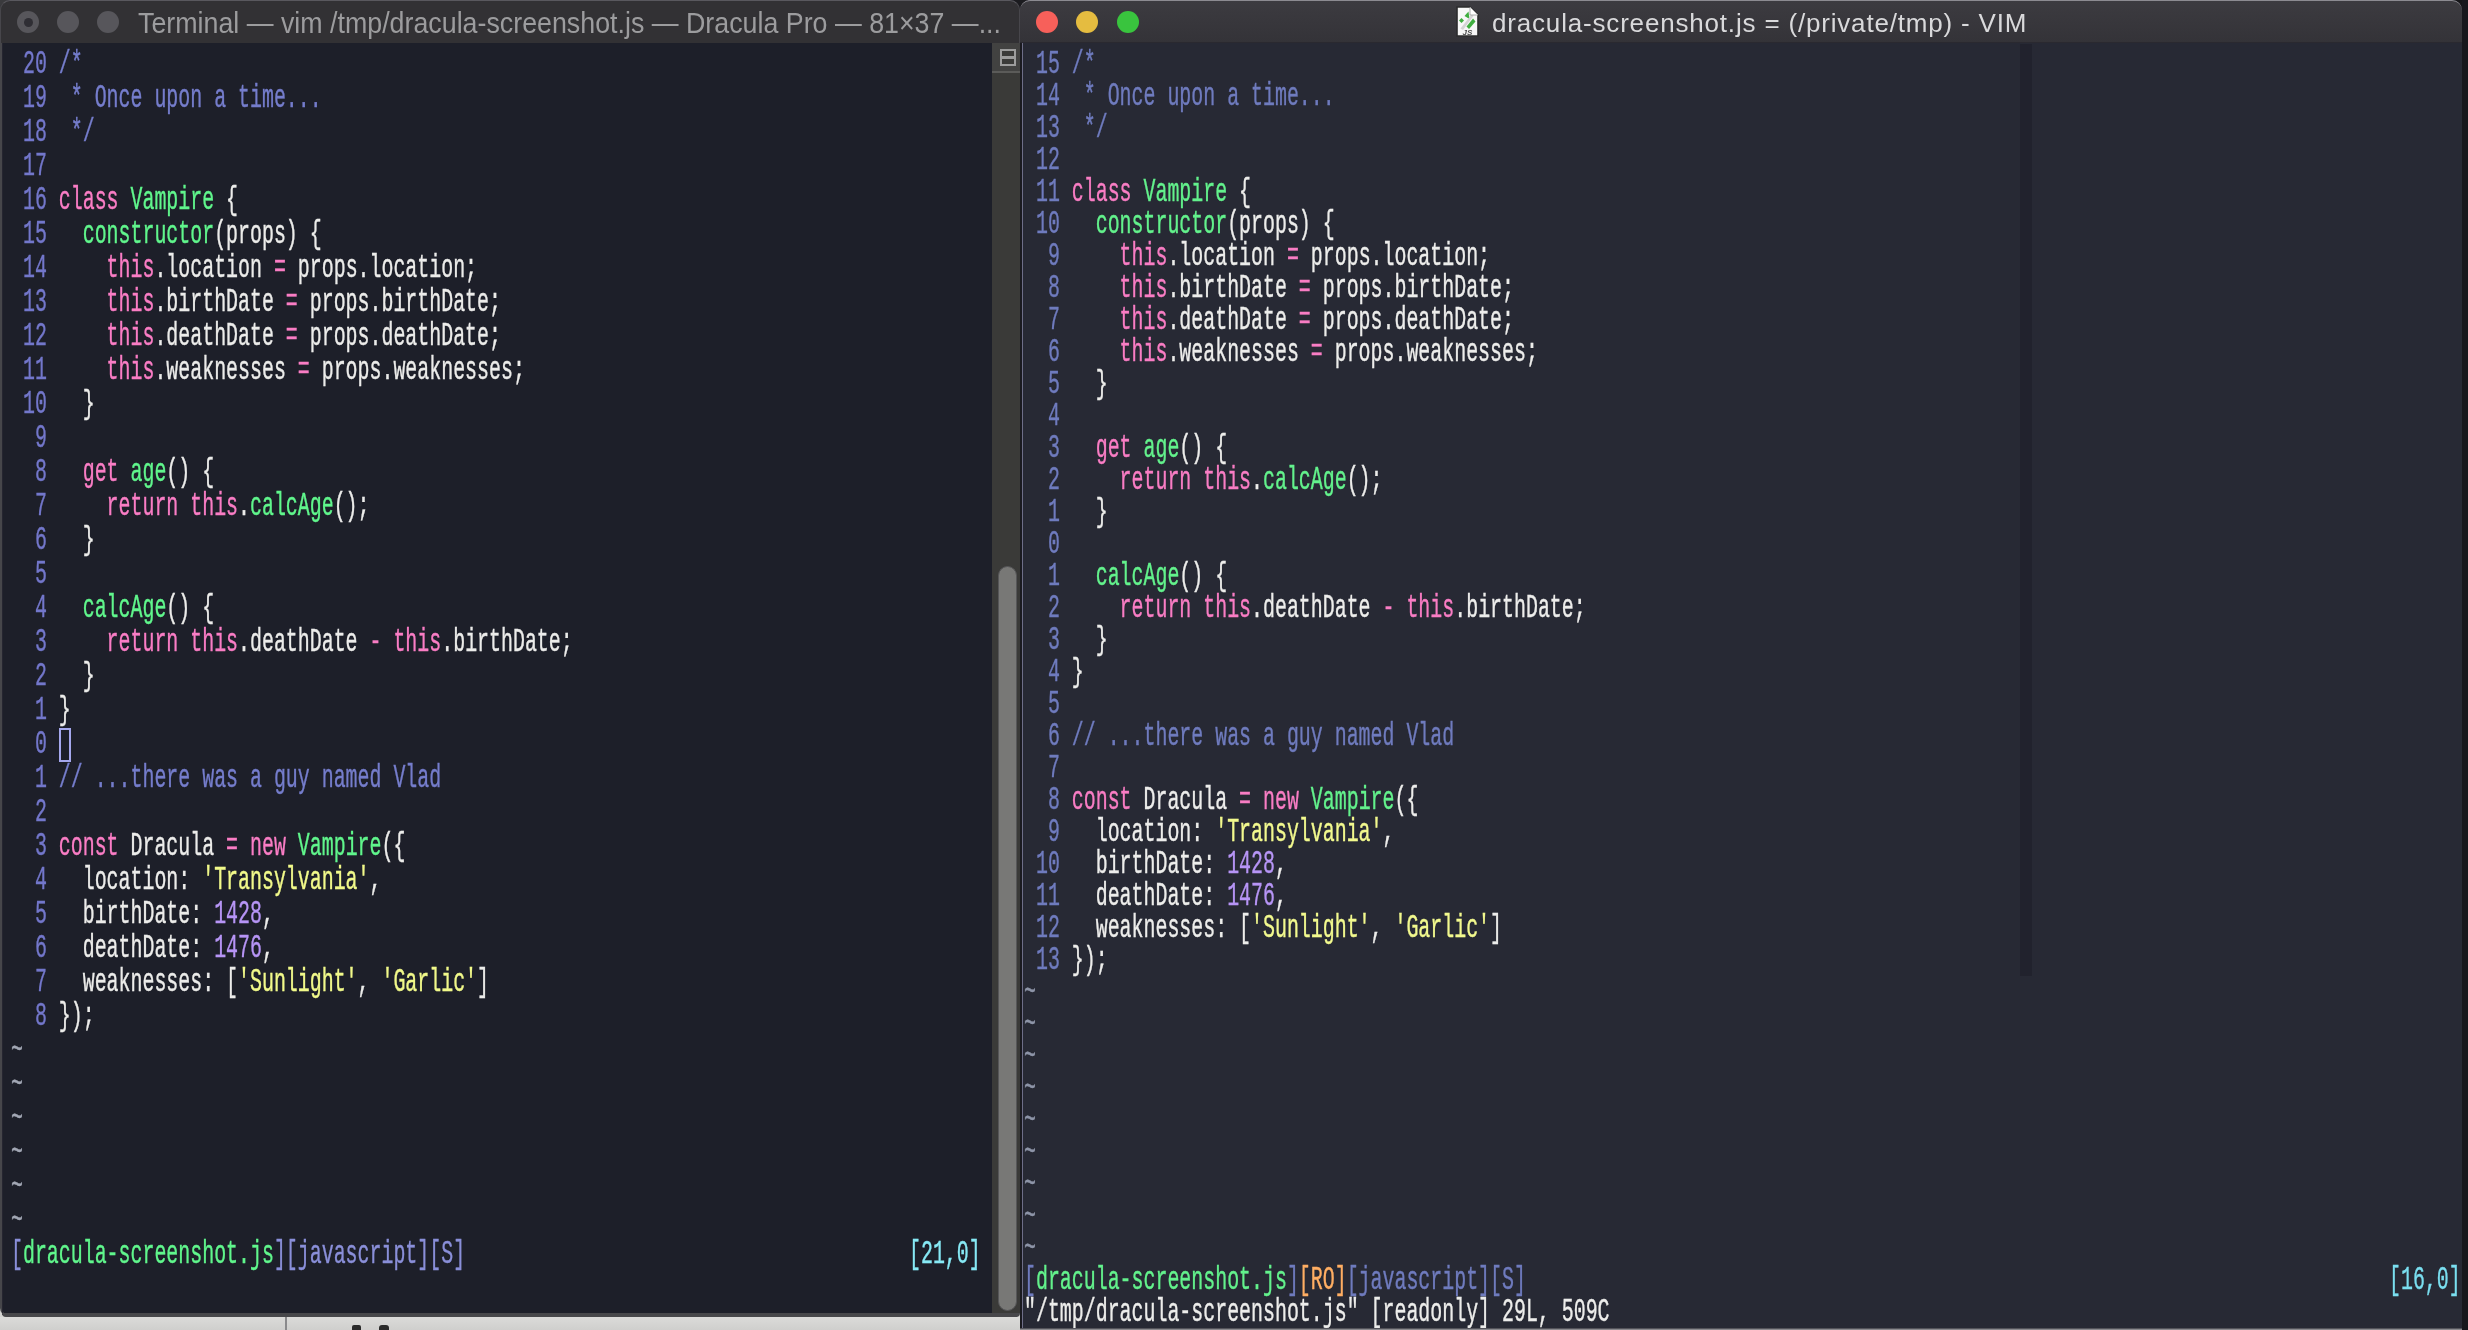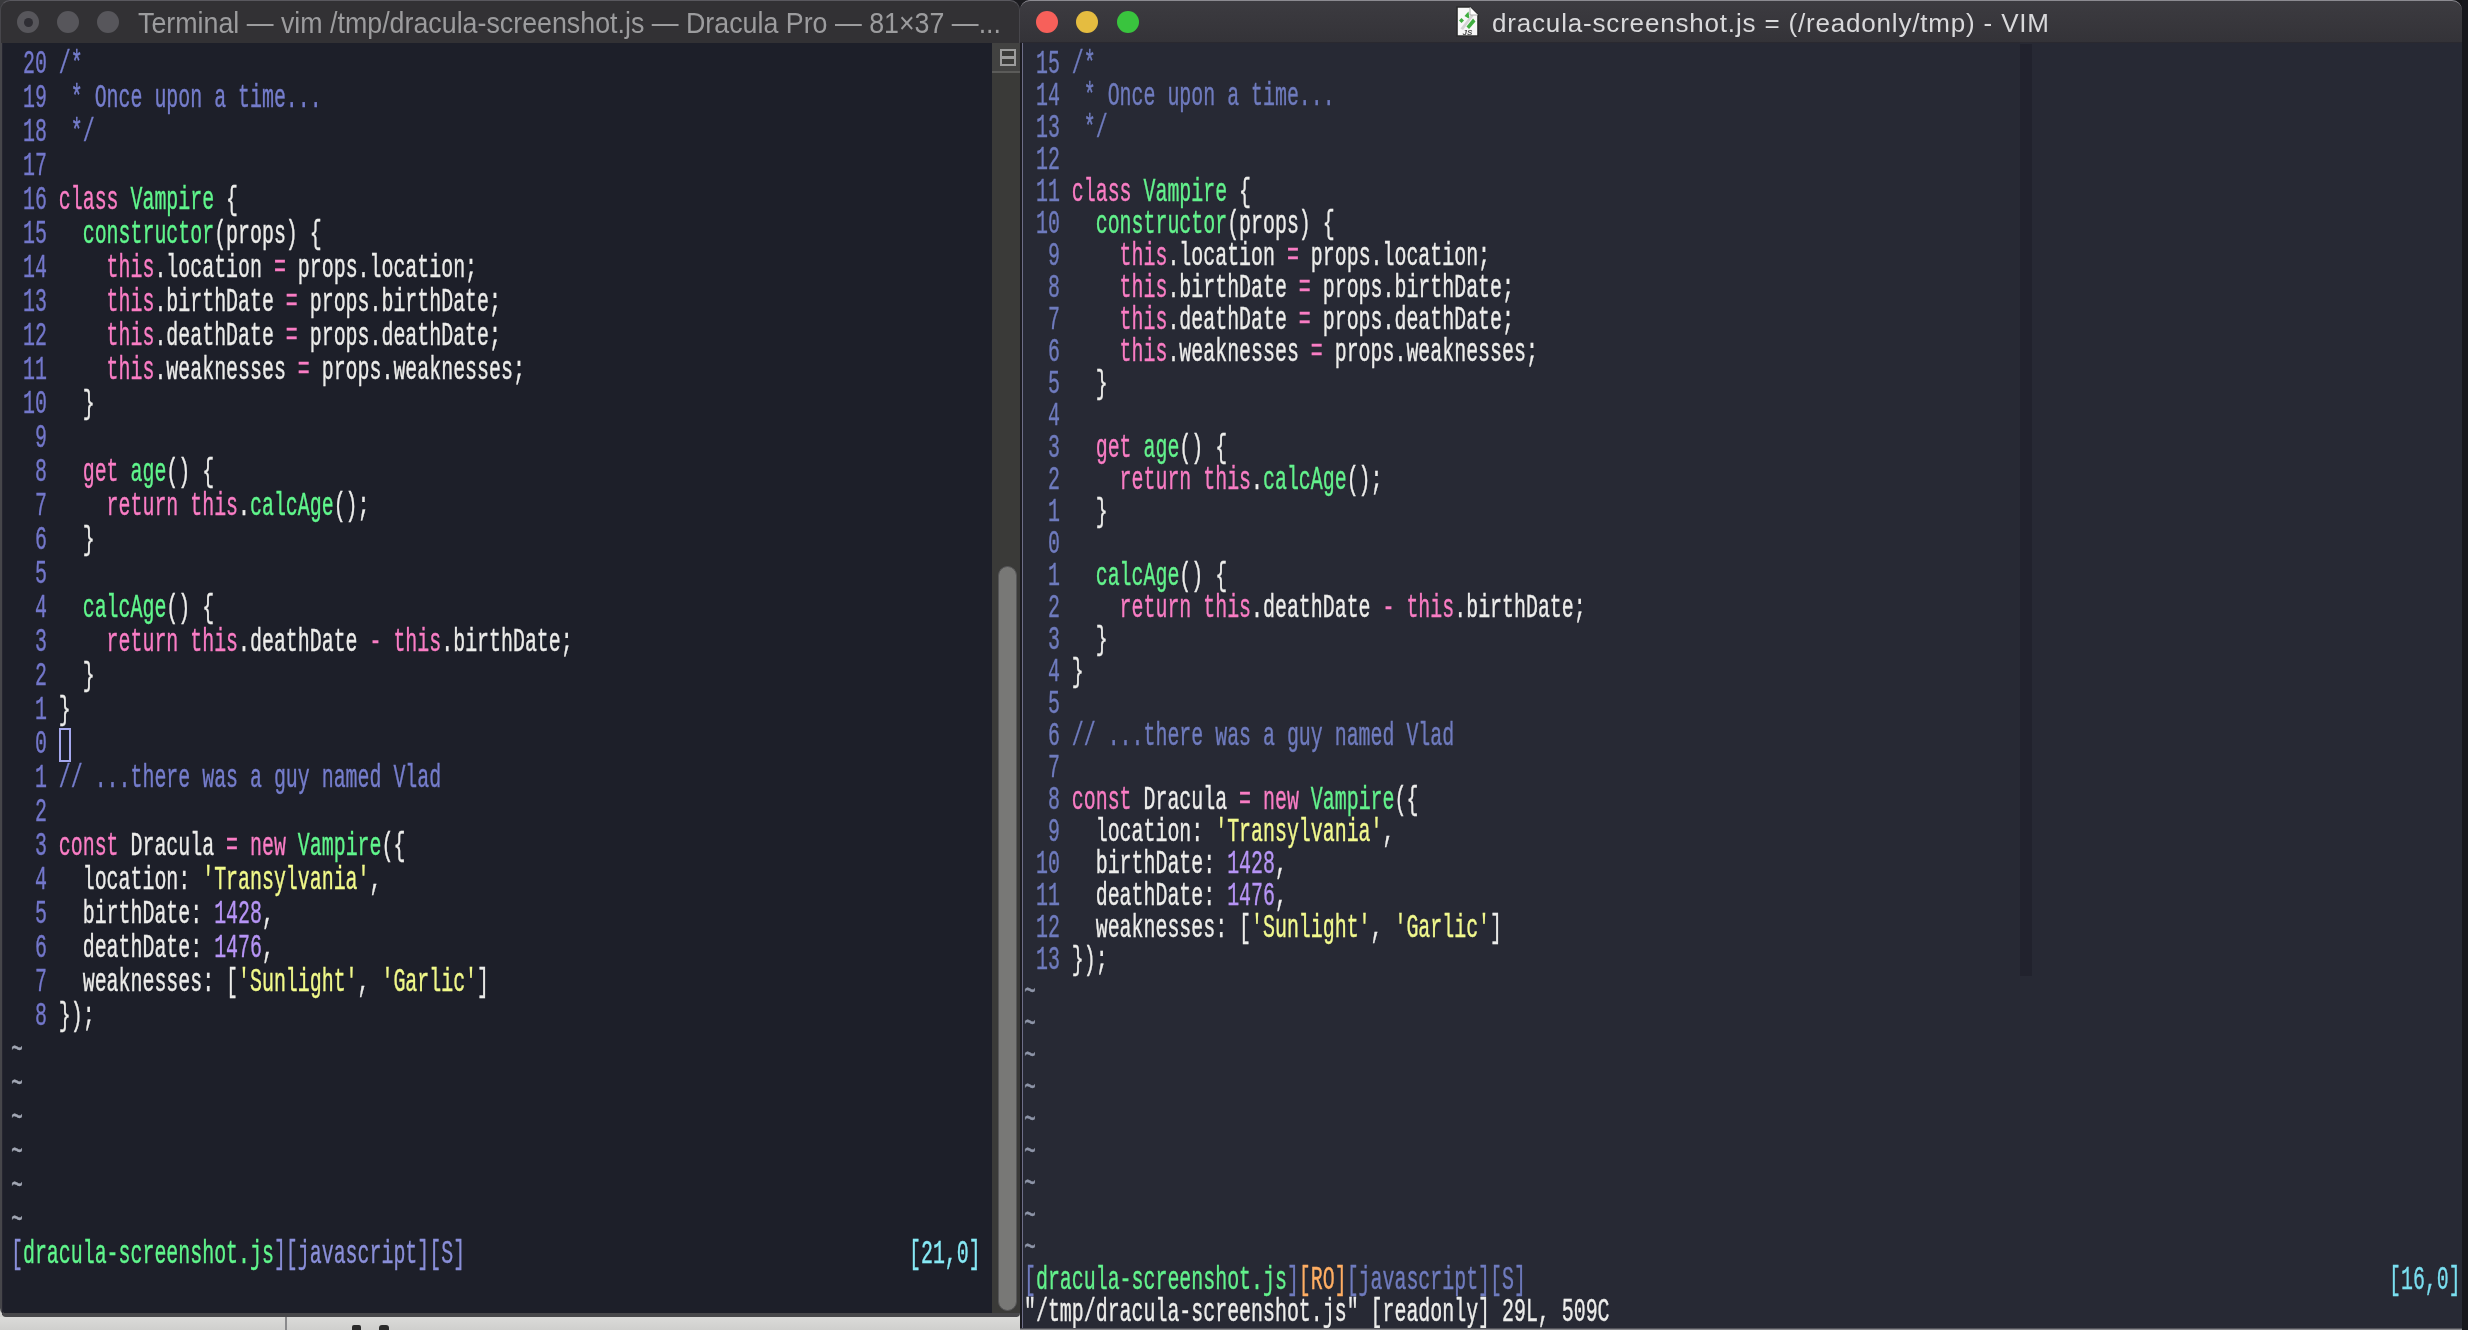--- a/index.html
+++ b/index.html
@@ -132,21 +132,21 @@
   <path d="M1 1 L14 1 L22 9 L22 30 L1 30 Z" fill="#f7f7f7" stroke="#2c2c2e" stroke-width="1.6"></path>
   <path d="M8.5 10 L12.5 5.5 L13.5 13 Z" fill="#3fae3f"></path>
   <path d="M3 14.5 L5.5 12 L8 14.5 L5.5 17 Z" fill="#3fae3f"></path>
   <path d="M10.5 20.5 L17 12.5 L19.5 15.5 L13 23 Z" fill="#3fae3f"></path>
   <path d="M4.5 22.5 L15.5 8.5 L17.6 9.8 L7 24 Z" fill="#d4d4d4"></path>
   <path d="M14 1 L14 9 L22 9 Z" fill="#ffffff" stroke="#9a9a9a" stroke-width="0.8"></path>
   <text x="11.5" y="29" font-size="8" font-style="italic" font-weight="bold" fill="#4d4d4d" text-anchor="middle" font-family="Liberation Sans, sans-serif">JS</text>
 </svg>
 
 <div style="position:absolute; left:1492px; top:9px; color:#d9d9db; font-size:26px; line-height:28px;
-     white-space:nowrap; letter-spacing:0.82px;">dracula-screenshot.js = (/readonly/tmp) - VIM</div>
+     white-space:nowrap; letter-spacing:0.82px;">dracula-screenshot.js = (/private/tmp) - VIM</div>
 
 <div style="position:absolute; left:2020px; top:44px; width:12px; height:932px; background:#21222d;"></div>
 
 <pre id="rpre" class="term" style="left:1023.8px; top:48px; line-height:32px;"><i class="n"> 15 </i><i class="c">/*</i>
 <i class="n"> 14 </i><i class="c"> * Once upon a time...</i>
 <i class="n"> 13 </i><i class="c"> */</i>
 <i class="n"> 12 </i>
 <i class="n"> 11 </i><i class="p">class</i><i class="f"> </i><i class="g">Vampire</i><i class="f"> {</i>
 <i class="n"> 10 </i><i class="f">  </i><i class="g">constructor</i><i class="f">(props) {</i>
 <i class="n">  9 </i><i class="f">    </i><i class="p">this</i><i class="f">.location </i><i class="p">=</i><i class="f"> props.location;</i>

